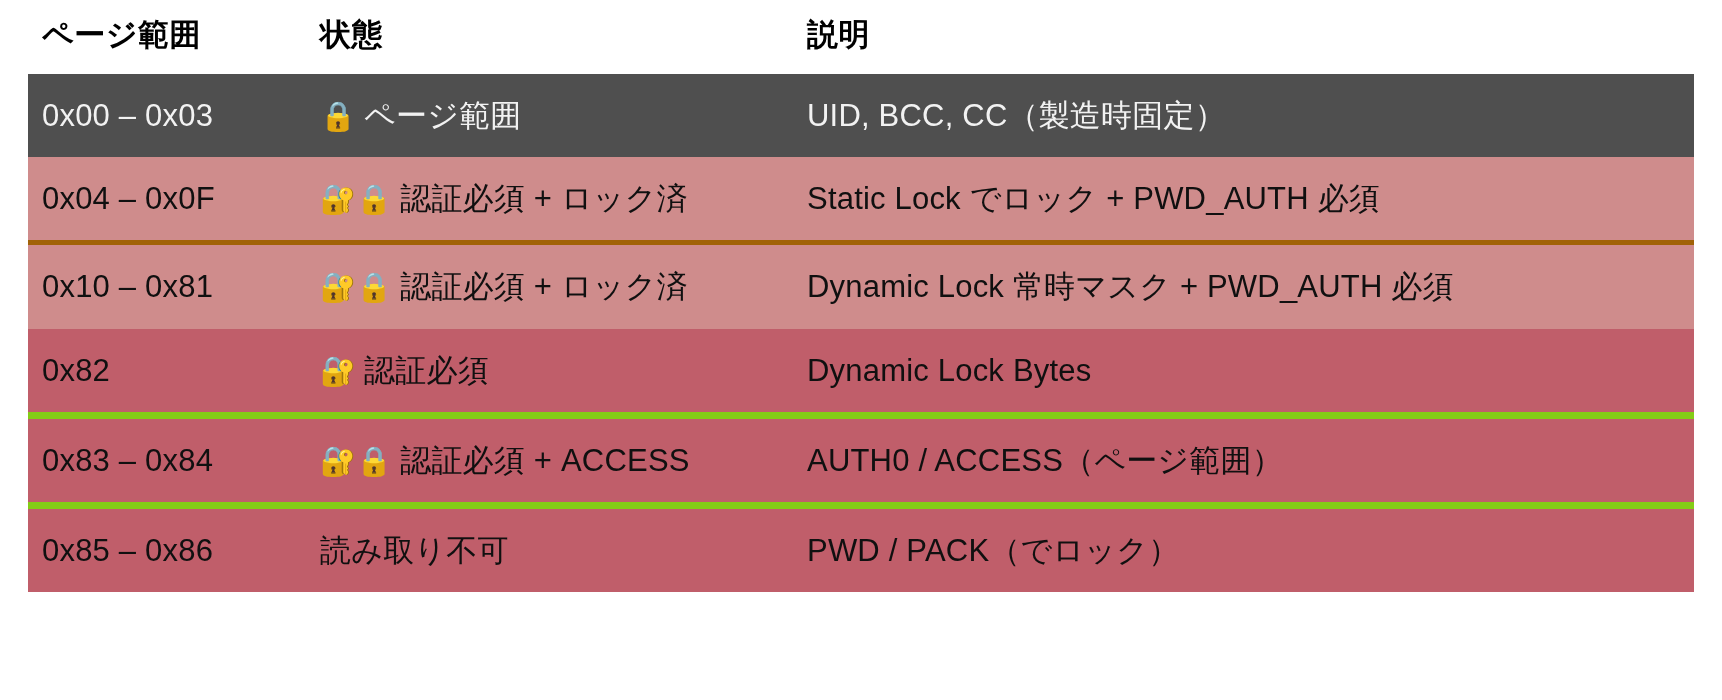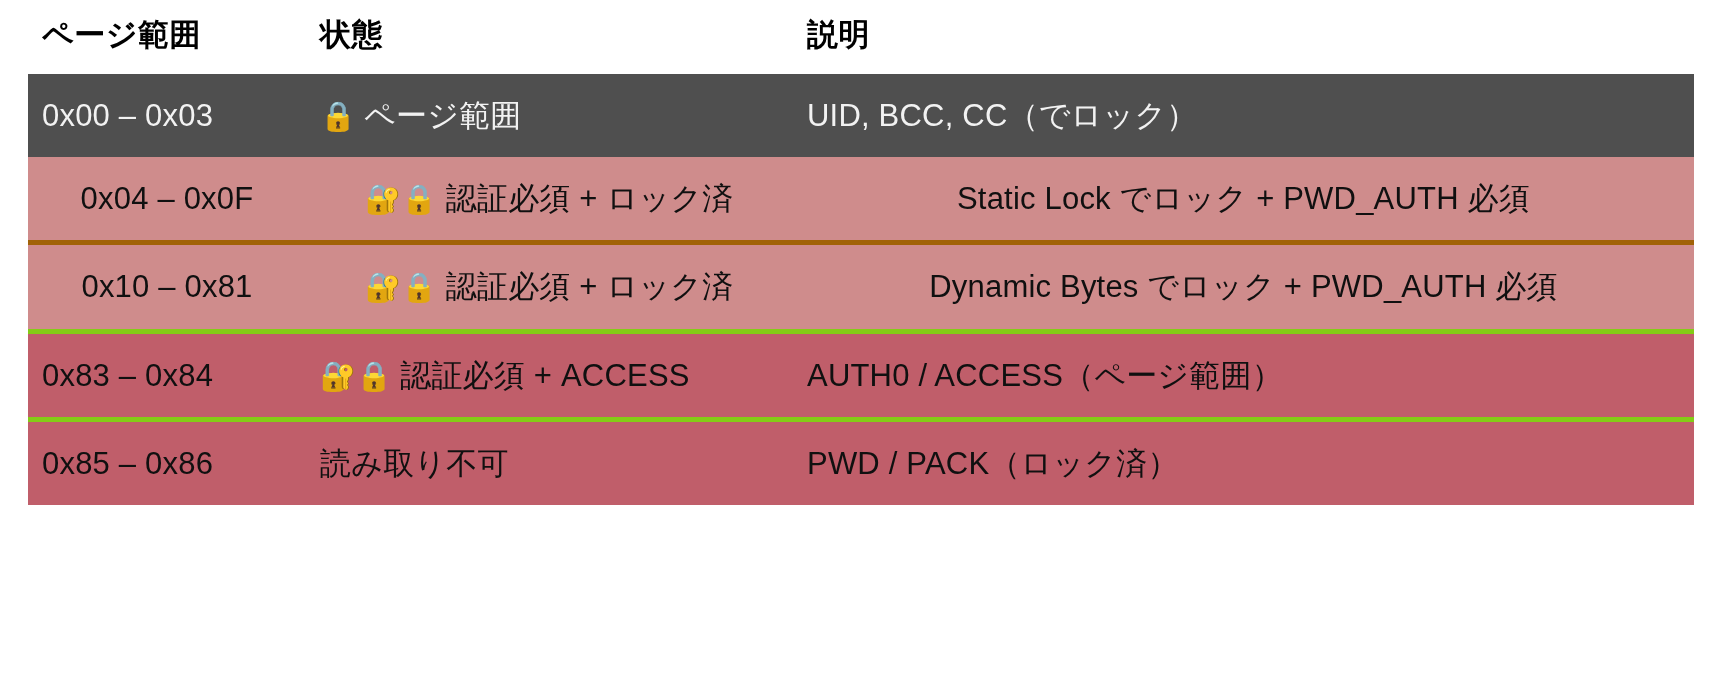--- a/index.html
+++ b/index.html
@@ -63,31 +63,30 @@
 
   tbody tr.row-readonly td {
     background: #4f4f4f;
     color: #f2f2f2;
   }
   tbody tr.row-readonly + tr td { border-top: none; }
 
   tbody tr.row-lightred td {
     background: #cf8c8c;
     color: #101010;
-    text-align: center;
   }
 
   tbody tr.row-darkred td {
     background: #c05e6a;
     color: #101010;
   }
 
   
   tbody tr.sep-light td { border-top: 5px solid #a16207; }
-  tbody tr.sep-dark td  { border-top: 5px solid #84cc16; }
+  tbody tr.sep-dark td  { border-top: 7px solid #84cc16; }
 
   .emoji {
     font-family: "DejaVu Sans", sans-serif;
     font-size: 29px;
     margin-right: 8px;
     letter-spacing: 0;
   }
   .state-text { }
 </style>
 </head>
@@ -104,37 +103,42 @@
       <tr>
         <th>ページ範囲</th>
         <th>状態</th>
         <th>説明</th>
       </tr>
     </thead>
     <tbody id="table-body">
         <tr class="row-readonly">
           <td>0x00 – 0x03</td>
           <td><span class="emoji"><span>🔒</span></span><span class="state-text">ページ範囲</span></td>
-          <td>UID, BCC, CC（でロック）</td>
+          <td>UID, BCC, CC（製造時固定）</td>
         </tr>
         <tr class="row-lightred">
           <td>0x04 – 0x0F</td>
           <td><span class="emoji"><span>🔐</span><span>🔒</span></span><span class="state-text">認証必須 + ロック済</span></td>
           <td>Static Lock でロック + PWD_AUTH 必須</td>
         </tr>
         <tr class="row-lightred sep-light">
           <td>0x10 – 0x81</td>
           <td><span class="emoji"><span>🔐</span><span>🔒</span></span><span class="state-text">認証必須 + ロック済</span></td>
-          <td>Dynamic Bytes でロック + PWD_AUTH 必須</td>
+          <td>Dynamic Lock 常時マスク + PWD_AUTH 必須</td>
+        </tr>
+        <tr class="row-darkred">
+          <td>0x82</td>
+          <td><span class="emoji"><span>🔐</span></span><span class="state-text">認証必須</span></td>
+          <td>Dynamic Lock Bytes</td>
         </tr>
         <tr class="row-darkred sep-dark">
           <td>0x83 – 0x84</td>
           <td><span class="emoji"><span>🔐</span><span>🔒</span></span><span class="state-text">認証必須 + ACCESS</span></td>
           <td>AUTH0 / ACCESS（ページ範囲）</td>
         </tr>
         <tr class="row-darkred sep-dark">
           <td>0x85 – 0x86</td>
           <td><span class="state-text">読み取り不可</span></td>
-          <td>PWD / PACK（ロック済）</td>
+          <td>PWD / PACK（でロック）</td>
         </tr>
       </tbody>
   </table>
 </div>
 
 </body></html>

